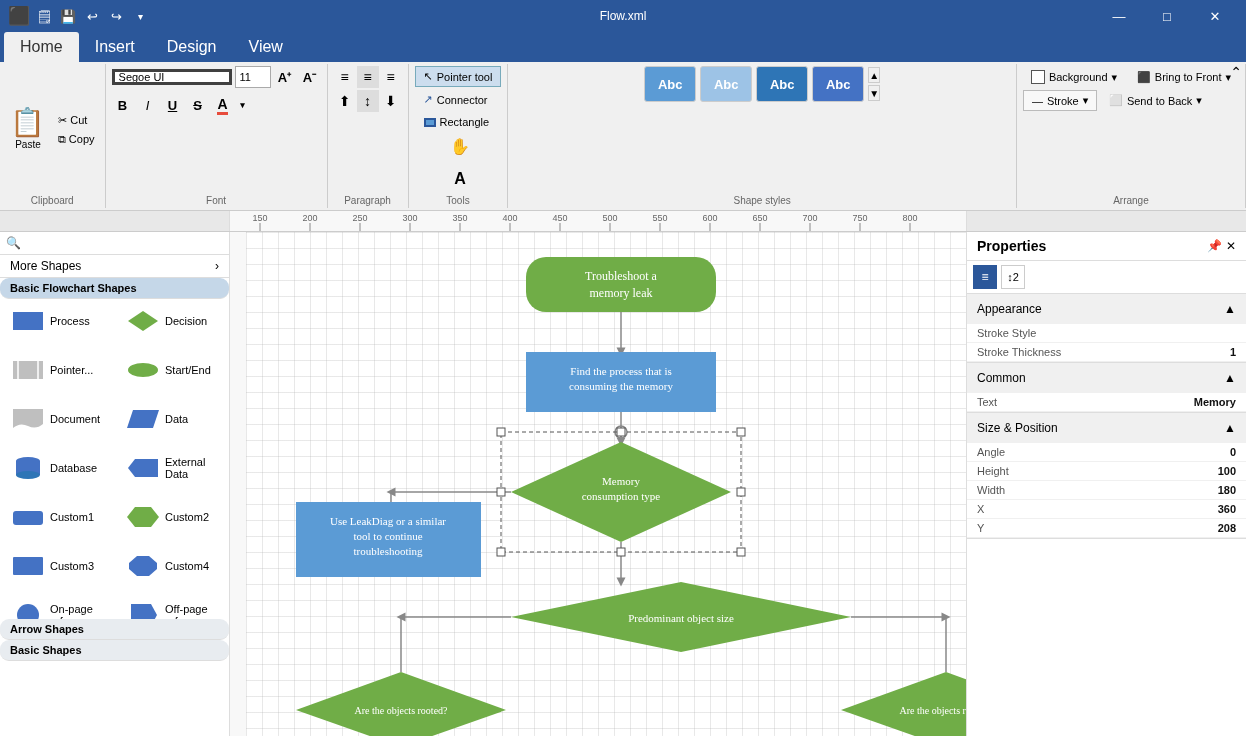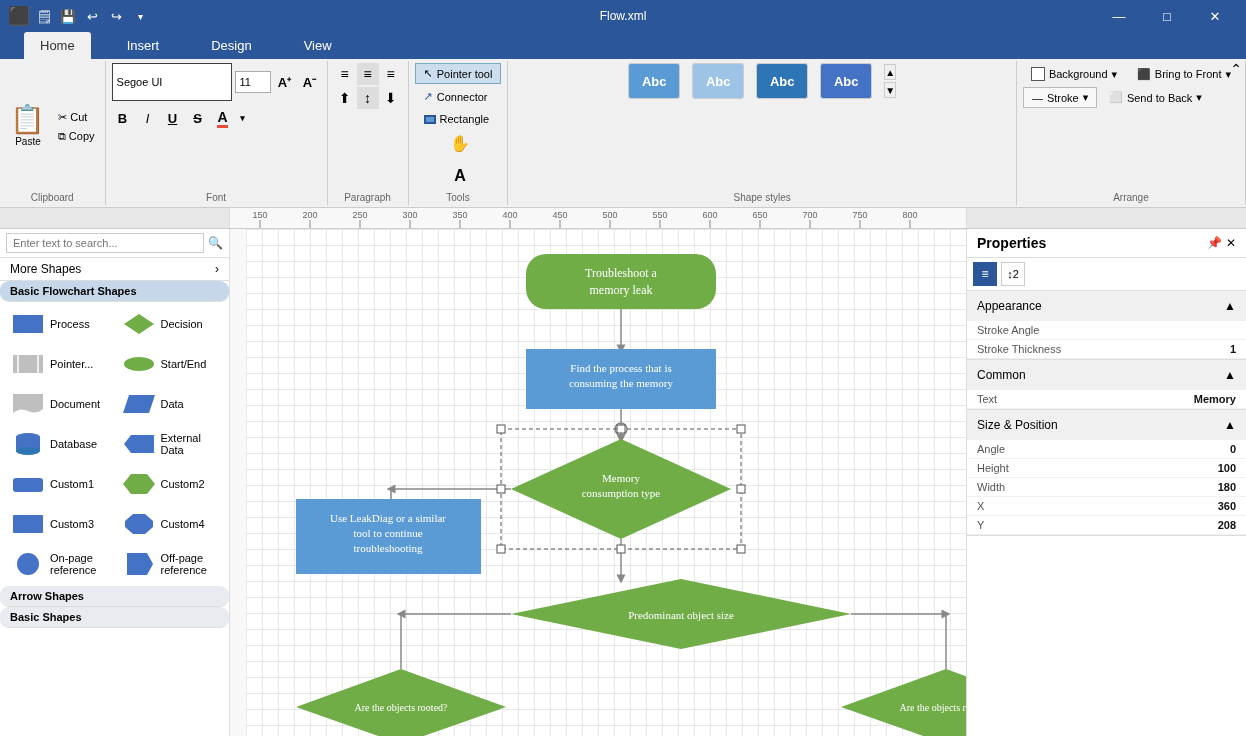--- a/index.html
+++ b/index.html
@@ -23,24 +23,23 @@
     
     .ribbon-tabs {
       background: #2b579a;
       display: flex;
       padding: 0 4px;
       gap: 0;
     }
     .ribbon-tab {
       padding: 6px 16px;
       color: white;
-      font-size: 13px;
+      font-size: 16px;
       cursor: pointer;
       border-radius: 3px 3px 0 0;
-      margin-left: 20px;
     }
     .ribbon-tab.active { background: #f0f0f0; color: #333; }
 
     
     .ribbon {
       background: #f0f0f0;
       border-bottom: 1px solid #ccc;
       display: flex;
       align-items: stretch;
       padding: 2px 0;
@@ -67,21 +66,21 @@
     }
     .paste-icon { font-size: 28px; line-height: 1; }
     .small-btn {
       background: none; border: none; cursor: pointer;
       font-size: 11px; padding: 2px 4px; display: flex; align-items: center; gap: 3px;
       white-space: nowrap;
     }
     .small-btns-col { display: flex; flex-direction: column; gap: 2px; }
 
     
-    .font-selector { width: 120px; height: 38px; font-size: 11px; border: 1px solid #404040; padding: 1px 4px; }
+    .font-selector { width: 120px; height: 16px; font-size: 11px; border: 3px solid #404040; padding: 1px 4px; }
     .font-size { width: 36px; height: 22px; font-size: 11px; border: 1px solid #aaa; padding: 1px 4px; }
     .font-row { display: flex; align-items: center; gap: 3px; margin-bottom: 3px; }
     .font-row2 { display: flex; align-items: center; gap: 3px; }
     .font-btn { width: 22px; height: 22px; border: 1px solid transparent; background: none; cursor: pointer; font-size: 13px; font-weight: bold; display: flex; align-items: center; justify-content: center; }
     .font-btn.italic { font-style: italic; font-weight: normal; }
     .font-btn.underline { text-decoration: underline; }
     .font-btn.strikethrough { text-decoration: line-through; }
     .para-btn { width: 22px; height: 22px; background: none; border: 1px solid transparent; cursor: pointer; display: flex; align-items: center; justify-content: center; font-size: 14px; }
 
     
@@ -93,21 +92,21 @@
     }
     .tool-btn.active { background: #cde; border-color: #7ab; }
     .tool-col { display: flex; flex-direction: column; gap: 2px; }
 
     
     .shape-style-btn {
       width: 52px; height: 36px; border: 1px solid #ccc; cursor: pointer;
       border-radius: 3px; display: flex; align-items: center; justify-content: center;
       font-size: 13px; font-weight: bold;
     }
-    .shape-styles-row { display: flex; gap: 12px; align-items: center; }
+    .shape-styles-row { display: flex; gap: 4px; align-items: center; }
 
     
     .arrange-btn {
       display: flex; align-items: center; gap: 4px;
       padding: 4px 8px; border: none; background: none; cursor: pointer;
       font-size: 11px; white-space: nowrap;
     }
     .arrange-col { display: flex; flex-direction: column; gap: 2px; }
 
     
@@ -118,21 +117,21 @@
       width: 230px; background: #fff; border-right: 1px solid #ddd;
       display: flex; flex-direction: column; overflow: hidden;
       flex-shrink: 0;
     }
     .sidebar-header { display: flex; align-items: center; justify-content: space-between; padding: 6px 10px; font-size: 14px; font-weight: bold; border-bottom: 1px solid #ddd; }
     .search-box { display: flex; align-items: center; padding: 4px 6px; border-bottom: 1px solid #ddd; gap: 4px; }
     .search-input { flex: 1; border: 1px solid #ccc; padding: 3px 6px; font-size: 11px; }
     .more-shapes { display: flex; align-items: center; justify-content: space-between; padding: 4px 10px; font-size: 12px; cursor: pointer; border-bottom: 1px solid #ddd; }
     .quick-shapes { padding: 4px 10px; font-size: 12px; cursor: pointer; border-bottom: 1px solid #ddd; }
     .section-header { padding: 4px 10px; font-size: 12px; font-weight: bold; background: #e8ecf0; border-bottom: 1px solid #ddd; cursor: pointer; border-radius: 9px; }
-    .shapes-grid { display: grid; grid-template-columns: 1fr 1fr; gap: 12px; padding: 8px 10px; overflow-y: auto; }
+    .shapes-grid { display: grid; grid-template-columns: 1fr 1fr; gap: 21px; padding: 8px 10px; overflow-y: auto; }
     .shape-item { display: flex; align-items: center; gap: 6px; cursor: pointer; padding: 2px; }
     .shape-icon { width: 32px; height: 24px; display: flex; align-items: center; justify-content: center; flex-shrink: 0; }
     .shape-label { font-size: 11px; }
 
     
     .canvas-area { flex: 1; background: #c8c8c8; overflow: auto; position: relative; }
     .grid-bg {
       position: absolute; top: 0; left: 0; right: 0; bottom: 0;
       background-image: linear-gradient(rgba(180,180,180,0.3) 1px, transparent 1px), linear-gradient(90deg, rgba(180,180,180,0.3) 1px, transparent 1px);
       background-size: 16px 16px;
@@ -360,21 +359,20 @@
         <text x="680" y="10" text-anchor="middle" font-size="9" fill="#666">800</text>
       </svg>
   </div>
   <div style="width:280px; height:20px; background:#e8e8e8; border-left:1px solid #ddd; flex-shrink:0;"></div>
 </div>
 
 <div class="main-layout">
 
   <div class="sidebar">
     <div class="search-box">
-      <input class="search-input" placeholder="Enter text to search..." style="">
       <span style="font-size:12px;color:#888;">🔍</span>
     </div>
     <div class="more-shapes">
       <span>More Shapes</span>
       <span>›</span>
     </div>
     <div class="section-header" style="background:#c5d7e8; font-size:11px;">
       <span>Basic Flowchart Shapes</span>
     </div>
     <div class="shapes-grid" style="max-height:320px; overflow-y:auto;">
@@ -617,21 +615,21 @@
       <div class="props-tab active" style="font-size:12px;">≡</div>
       <div class="props-tab" style="font-size:11px;">↕2</div>
     </div>
 
     <div class="props-section">
       <div class="props-section-header">
         <span>Appearance</span>
         <span>▲</span>
       </div>
       <div class="props-row">
-        <span class="props-label">Stroke Angle</span>
+        <span class="props-label">Stroke Style</span>
         <span class="props-value"></span>
       </div>
       <div class="props-row">
         <span class="props-label">Stroke Thickness</span>
         <span class="props-value">1</span>
       </div>
     </div>
 
     <div class="props-section">
       <div class="props-section-header">

